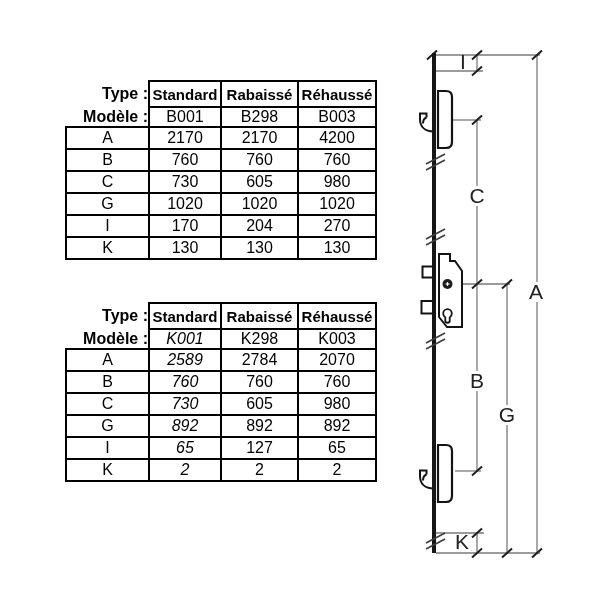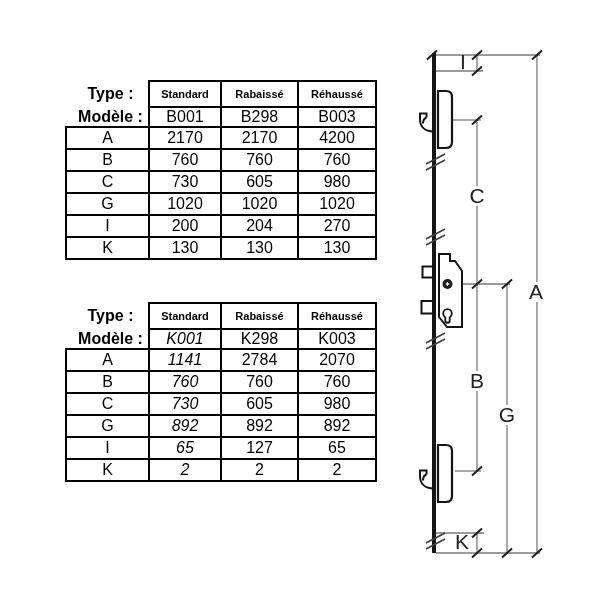--- a/index.html
+++ b/index.html
@@ -11,23 +11,23 @@
     position:absolute; left:65px; border-collapse:collapse; table-layout:fixed;
     font-family:"Liberation Sans", sans-serif; color:#000;
   }
   table.spec-b { top:80px; }
   table.spec-k { top:302px; }
   table.spec td, table.spec th {
     border:2px solid #000; text-align:center; vertical-align:middle;
     padding:0; font-size:16px; font-weight:normal; overflow:hidden; white-space:nowrap;
   }
   table.spec .plain {
-    border:none; text-align:center; padding-left:7px; font-weight:bold; font-size:16px;
-  }
-  table.spec th { font-size:11px; font-weight:bold;margin-left:11px; }
+    border:none; text-align:right; padding-left:7px; font-weight:bold; font-size:16px;
+  }
+  table.spec th { font-size:15px; font-weight:bold;margin-left:11px; }
   tr.r-type  td, tr.r-type  th { height:24px; }
   tr.r-model td { height:18px;margin-top:42px; }
   tr.r-data  td { height:20px; }
   .std { font-weight:bold; }
   table.spec-k .std { font-style:italic; }
   svg.diagram { position:absolute; left:400px; top:40px; }
 </style>
 </head>
 <body>
 
@@ -72,21 +72,21 @@
       <td>980</td>
     </tr>
     <tr class="r-data">
       <td>G</td>
       <td class="std">1020</td>
       <td>1020</td>
       <td>1020</td>
     </tr>
     <tr class="r-data">
       <td>I</td>
-      <td class="std">200</td>
+      <td class="std">170</td>
       <td>204</td>
       <td>270</td>
     </tr>
     <tr class="r-data">
       <td>K</td>
       <td class="std">130</td>
       <td>130</td>
       <td>130</td>
     </tr>
   </tbody>
@@ -107,21 +107,21 @@
       <th>Réhaussé</th>
     </tr>
     <tr class="r-model">
       <td class="plain">Modèle :</td>
       <td class="std">K001</td>
       <td>K298</td>
       <td>K003</td>
     </tr>
     <tr class="r-data">
       <td>A</td>
-      <td class="std">1141</td>
+      <td class="std">2589</td>
       <td>2784</td>
       <td>2070</td>
     </tr>
     <tr class="r-data">
       <td>B</td>
       <td class="std">760</td>
       <td>760</td>
       <td>760</td>
     </tr>
     <tr class="r-data">

